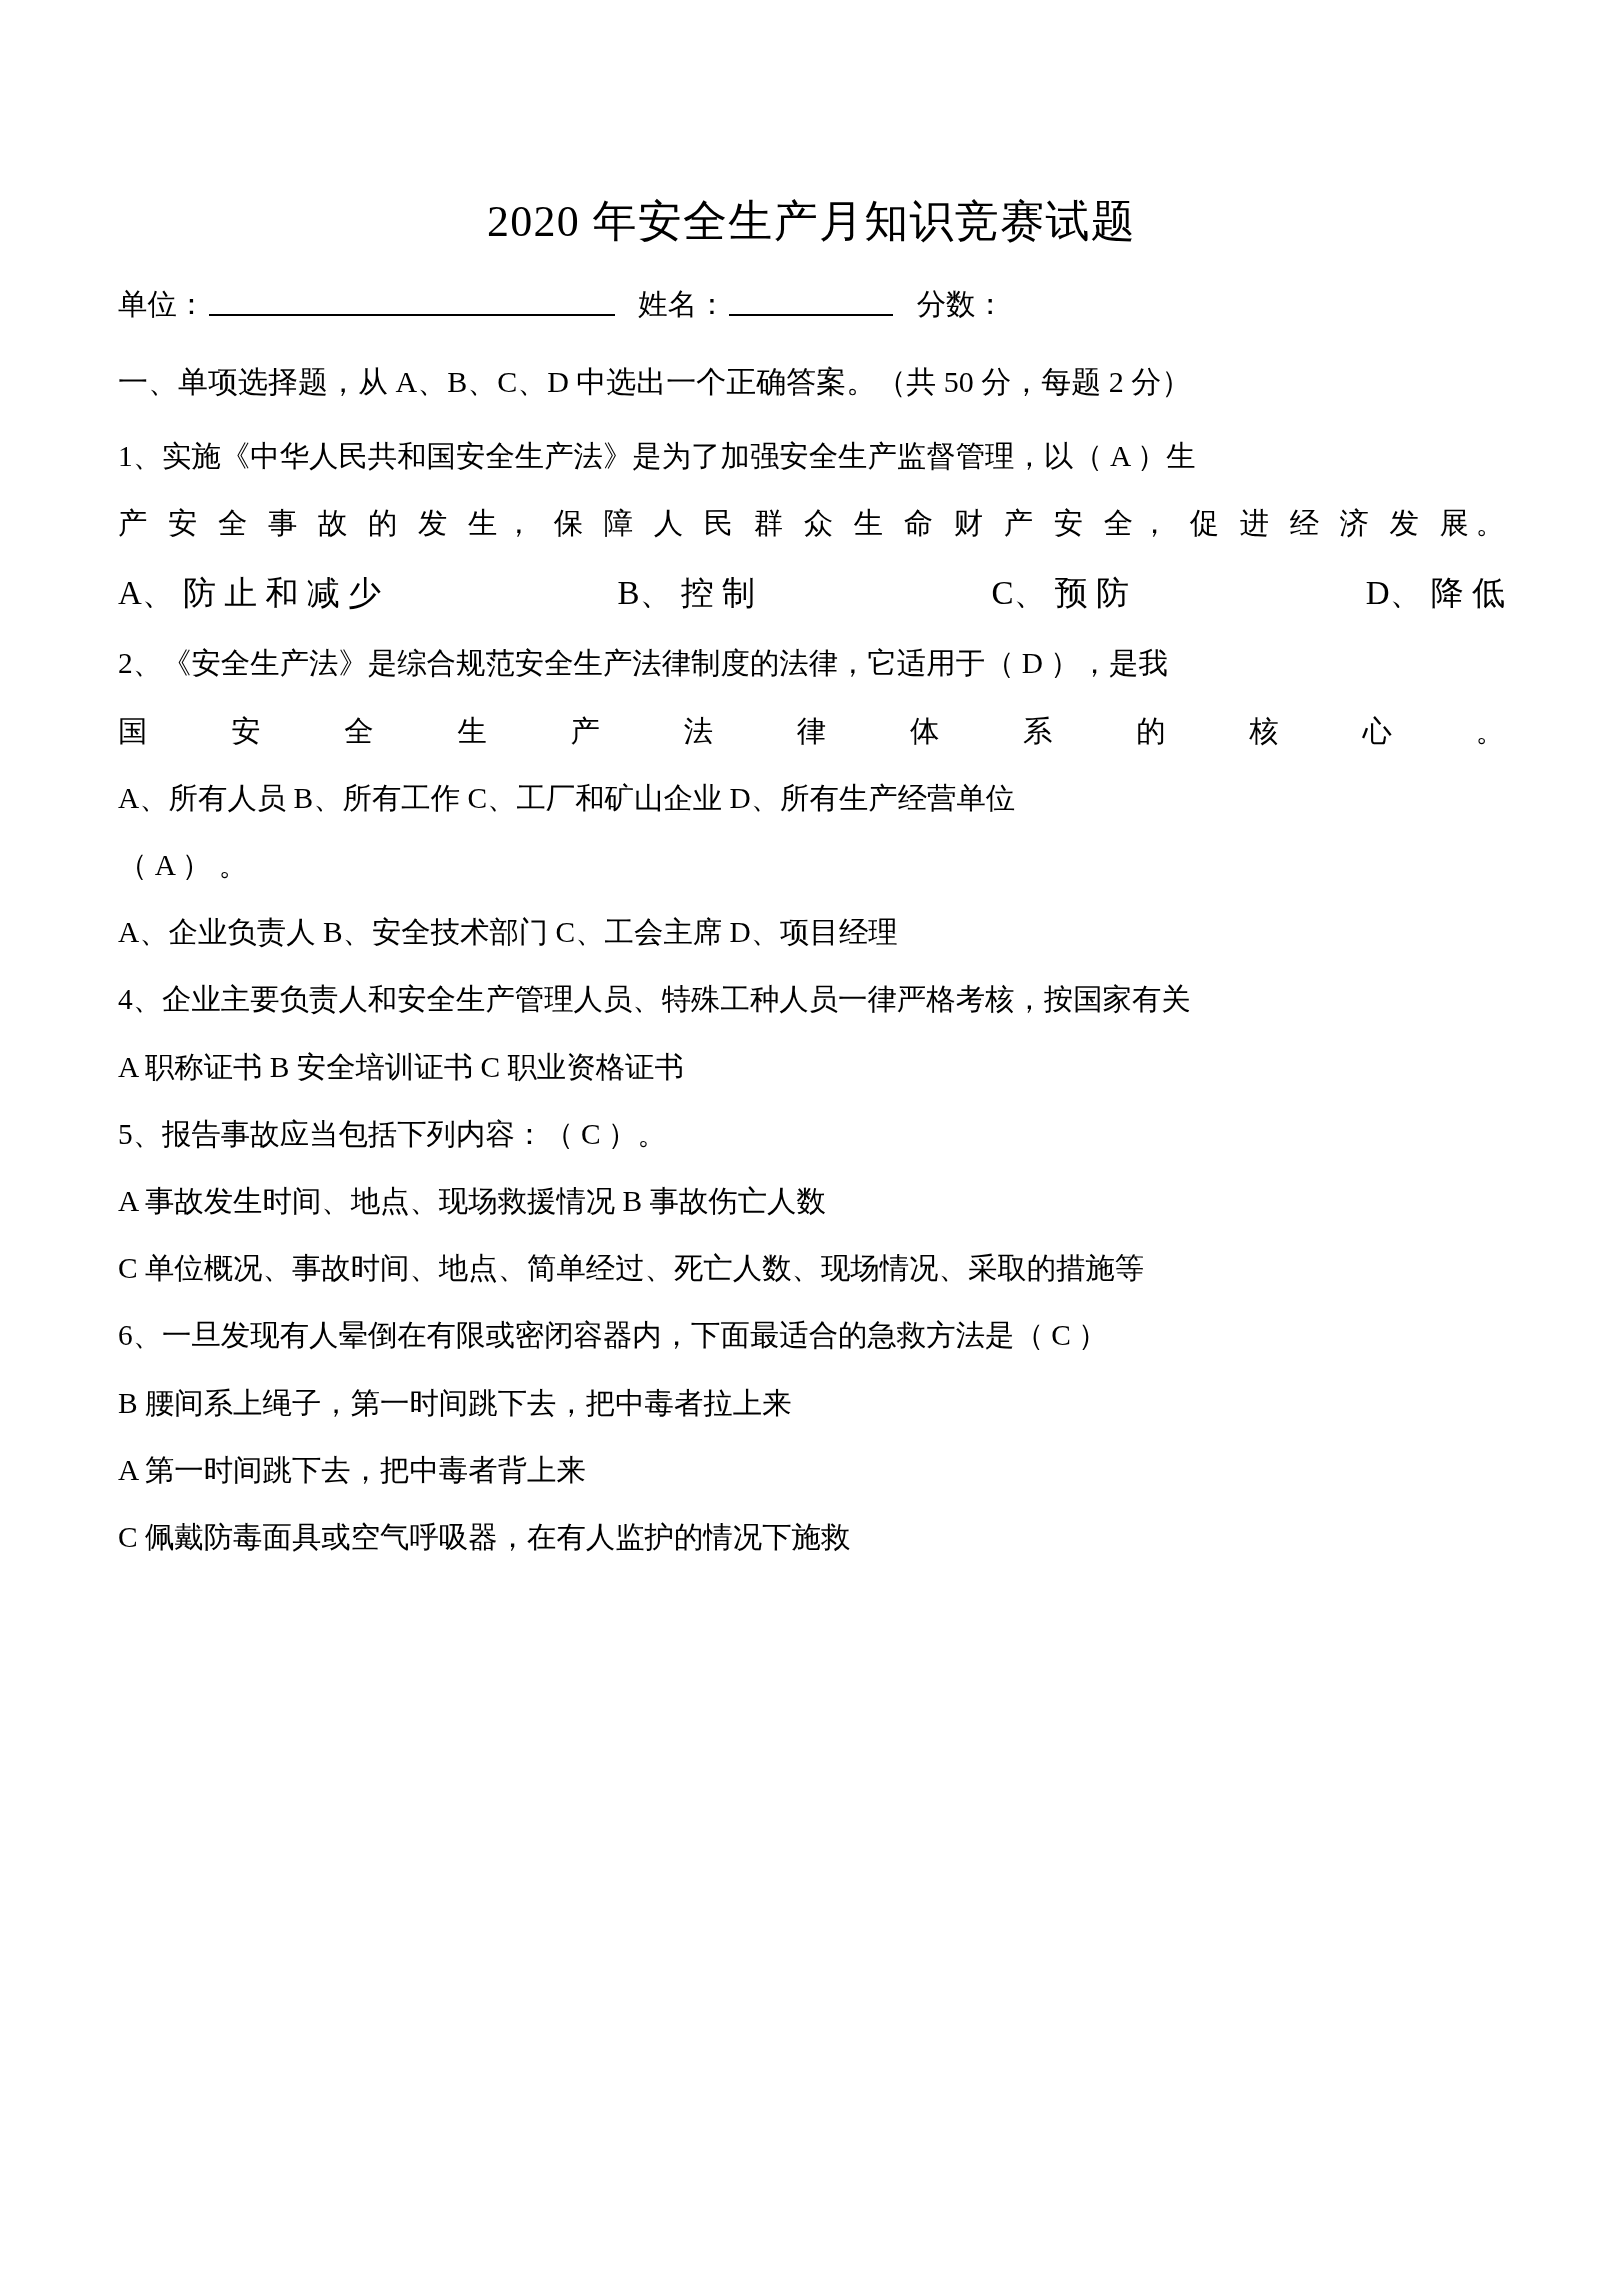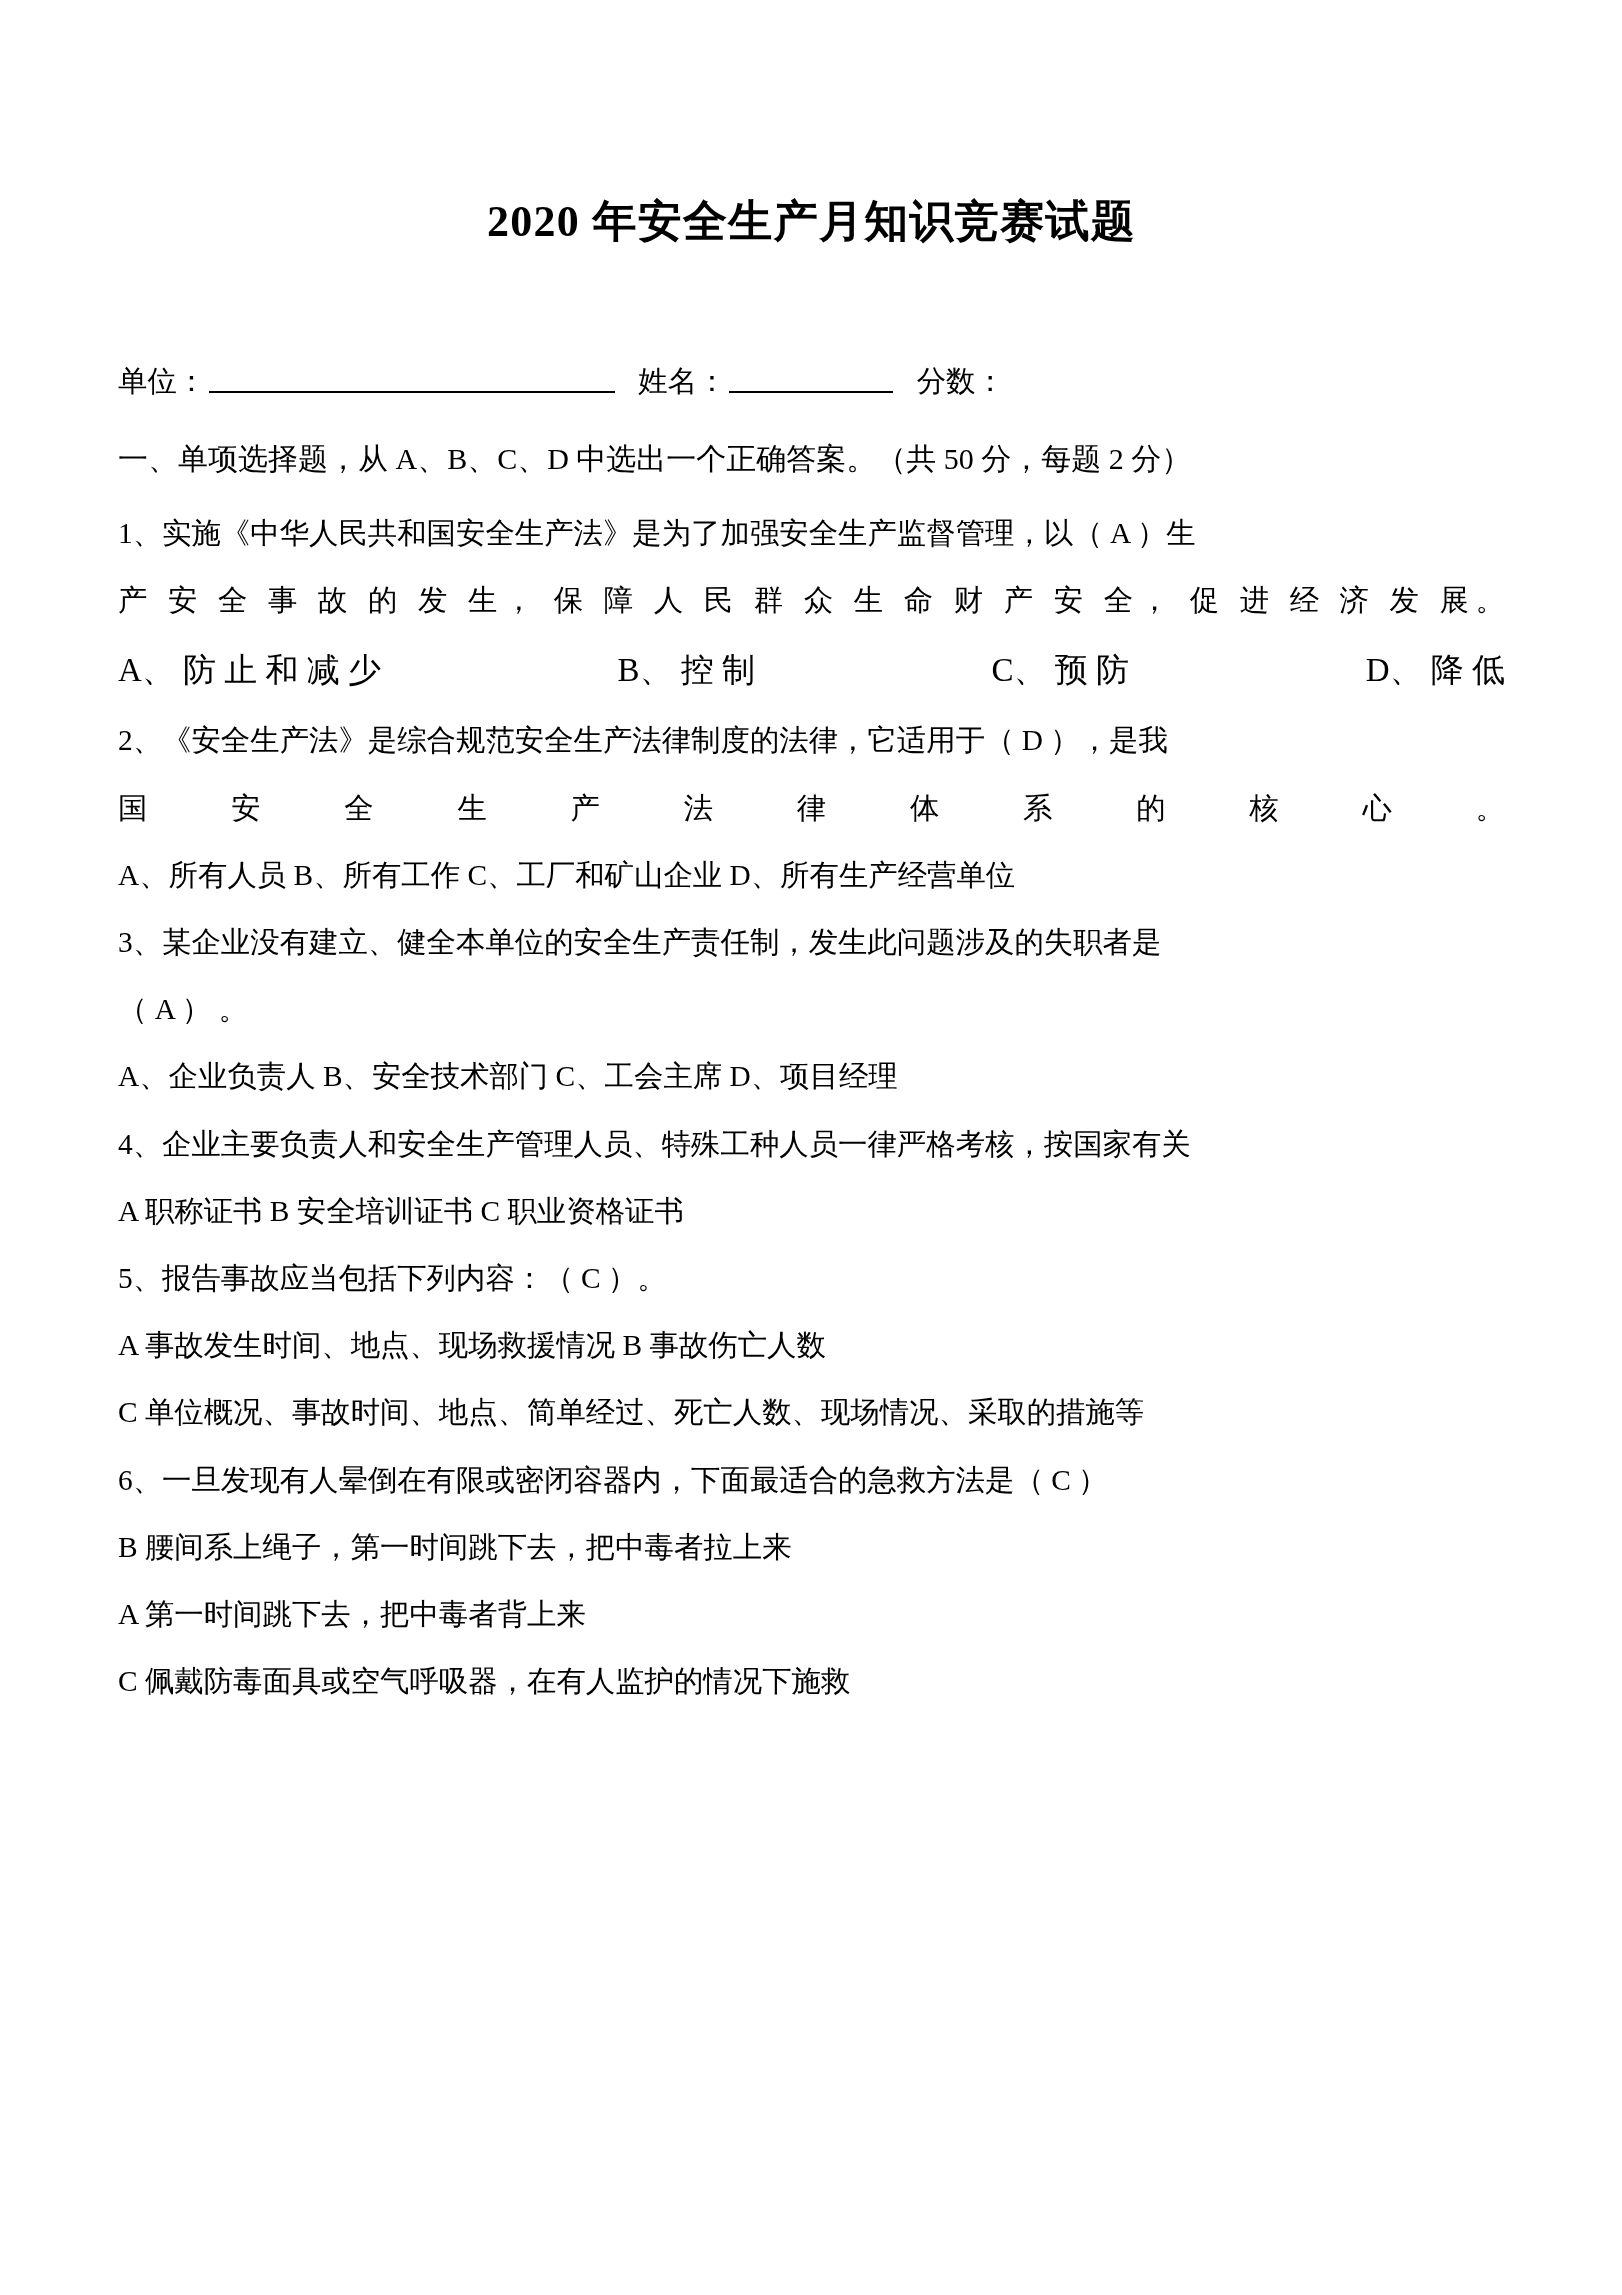--- a/index.html
+++ b/index.html
@@ -16,23 +16,23 @@
   }
   .page {
     box-sizing: border-box;
     width: 1623px;
     height: 2295px;
     padding: 196px 118px 0 118px;
   }
   .doc-title {
     text-align: center;
     font-size: 44px;
-    font-weight: 700;
+    font-weight: 400;
     letter-spacing: 1.3px;
-    margin: 0 0 113px 0;
+    margin: 0 0 36px 0;
     line-height: 1.2;
   }
   .meta-line {
     font-size: 29.4px;
     margin: 0 0 34px 0;
     display: flex;
     align-items: flex-start;
     white-space: nowrap;
   }
   .meta-label {
@@ -101,21 +101,20 @@
     <span>A、 防 止 和 减 少</span>
     <span>B、 控 制</span>
     <span>C、 预 防</span>
     <span>D、 降 低</span>
   </div>
 
   <div class="q">2、《安全生产法》是综合规范安全生产法律制度的法律，它适用于（   D  ），是我</div>
   <div class="q q-justify-full">国     安     全     生     产     法     律     体     系     的     核     心   。</div>
   <div class="line-plain">A、所有人员  B、所有工作  C、工厂和矿山企业   D、所有生产经营单位</div>
 
-  <div class="q">3、某企业没有建立、健全本单位的安全生产责任制，发生此问题涉及的失职者是</div>
   <div class="q">（                      A                                    ）              。</div>
   <div class="line-plain">A、企业负责人     B、安全技术部门     C、工会主席     D、项目经理</div>
 
   <div class="q">4、企业主要负责人和安全生产管理人员、特殊工种人员一律严格考核，按国家有关</div>
   <div class="line-plain">A  职称证书     B 安全培训证书      C  职业资格证书</div>
 
   <div class="q">5、报告事故应当包括下列内容：（   C  ）。</div>
   <div class="line-plain">A  事故发生时间、地点、现场救援情况     B  事故伤亡人数</div>
   <div class="line-plain">C  单位概况、事故时间、地点、简单经过、死亡人数、现场情况、采取的措施等</div>
 

